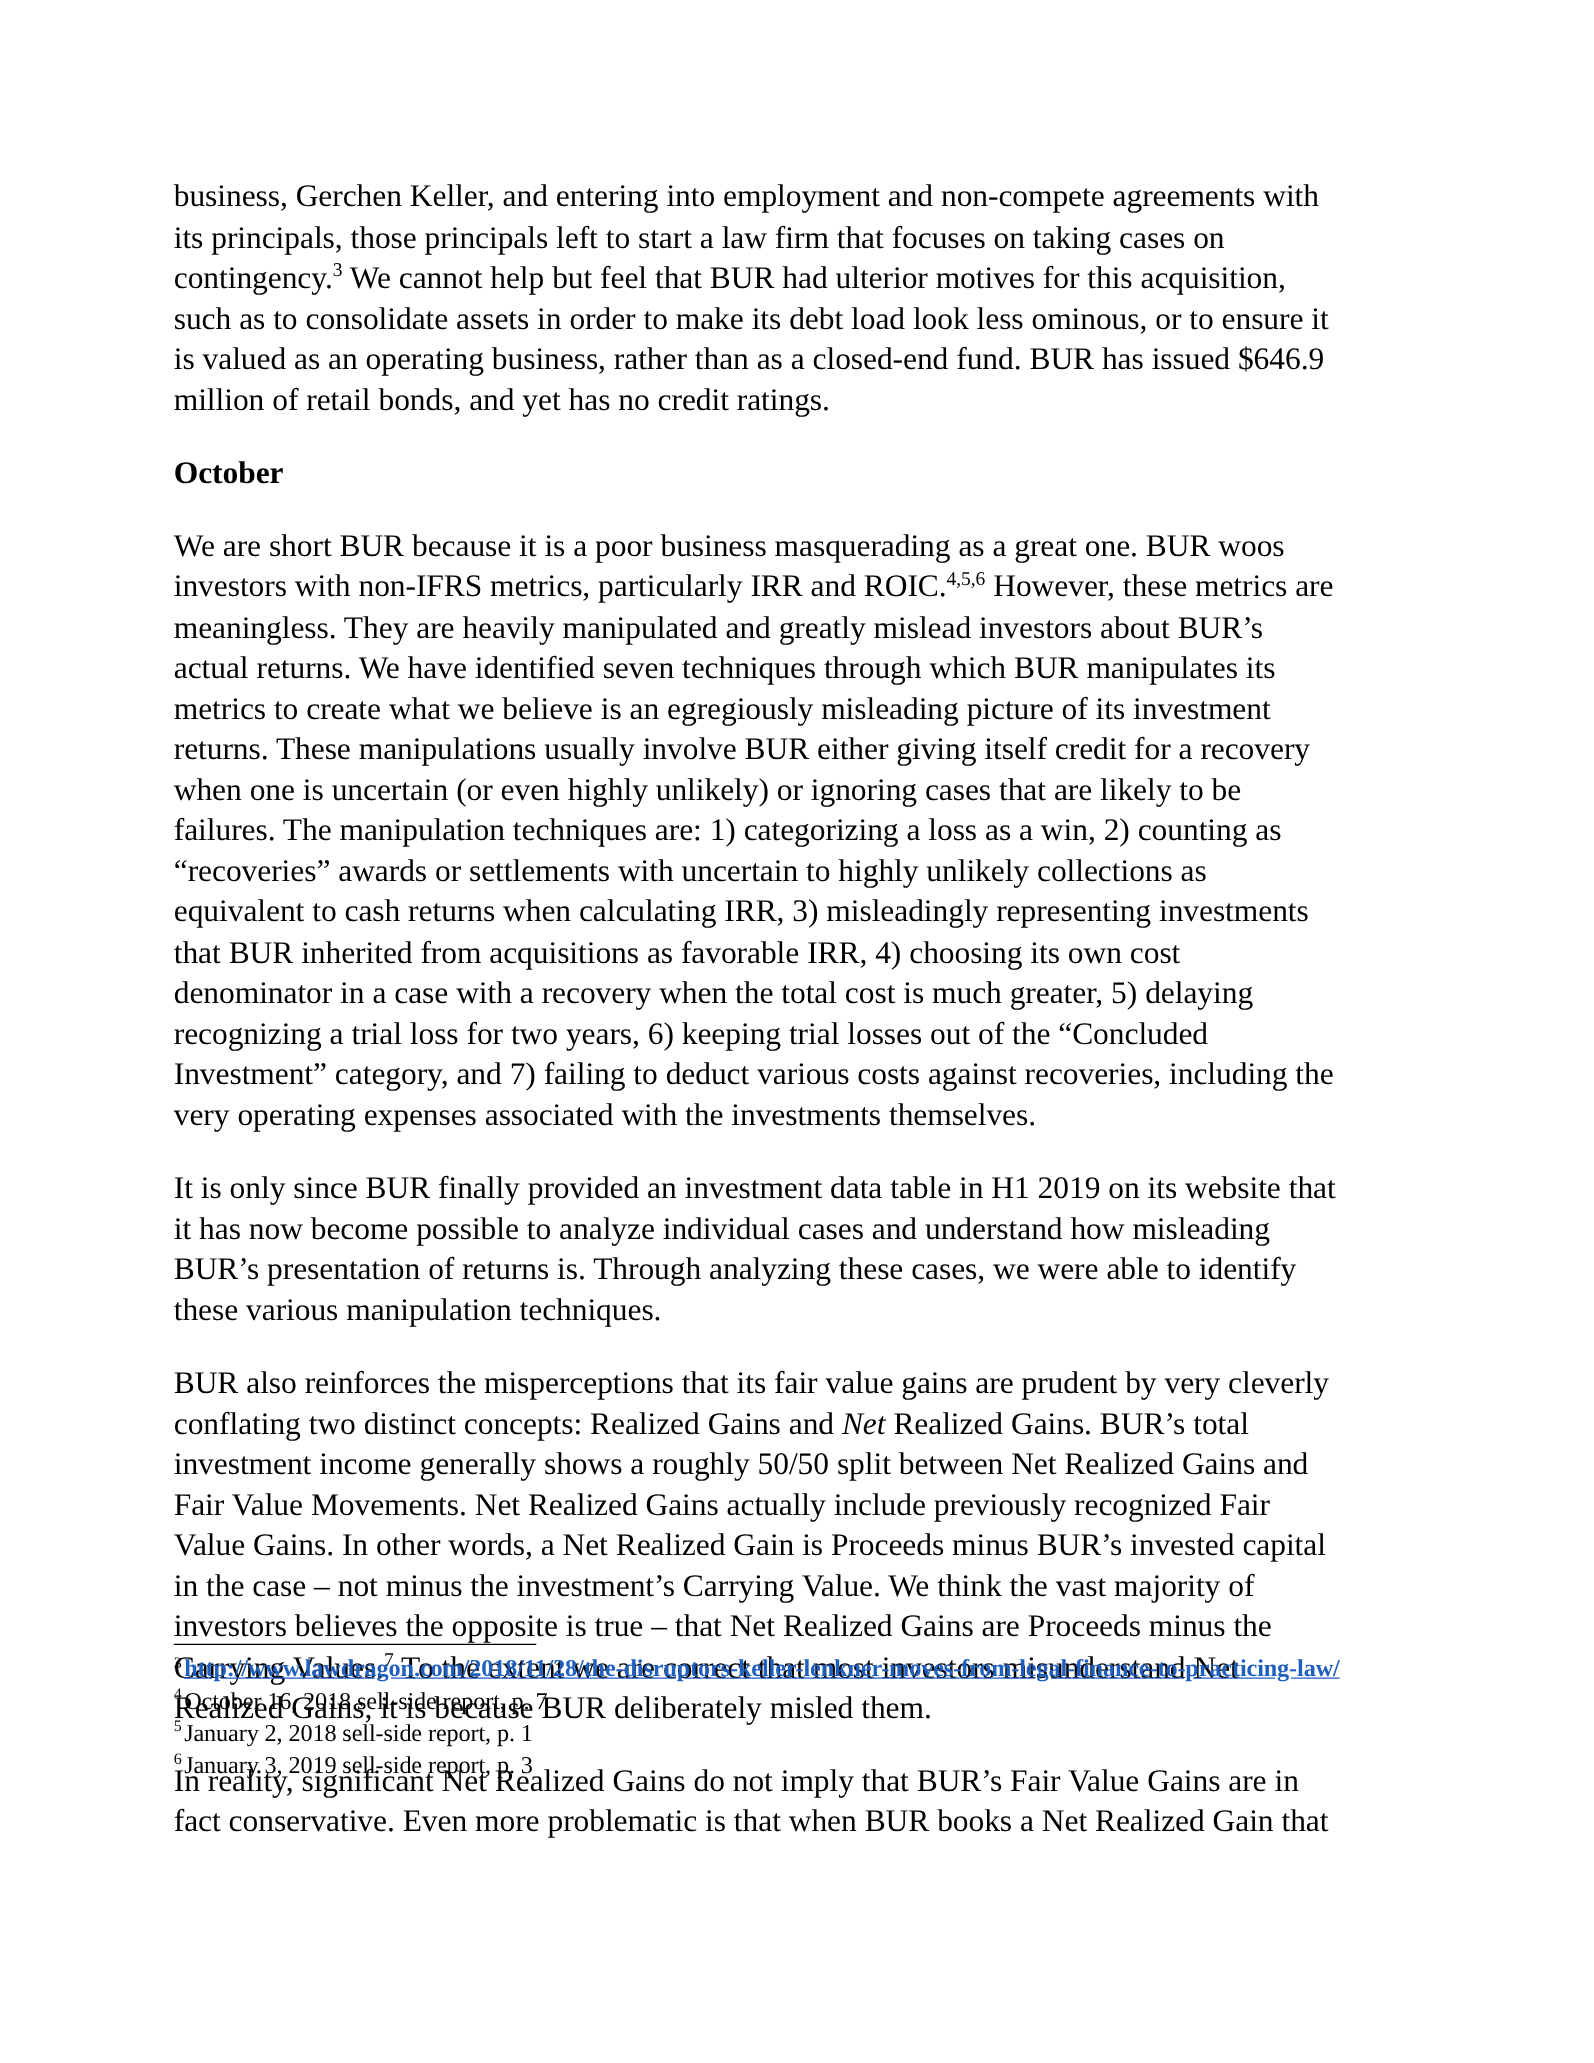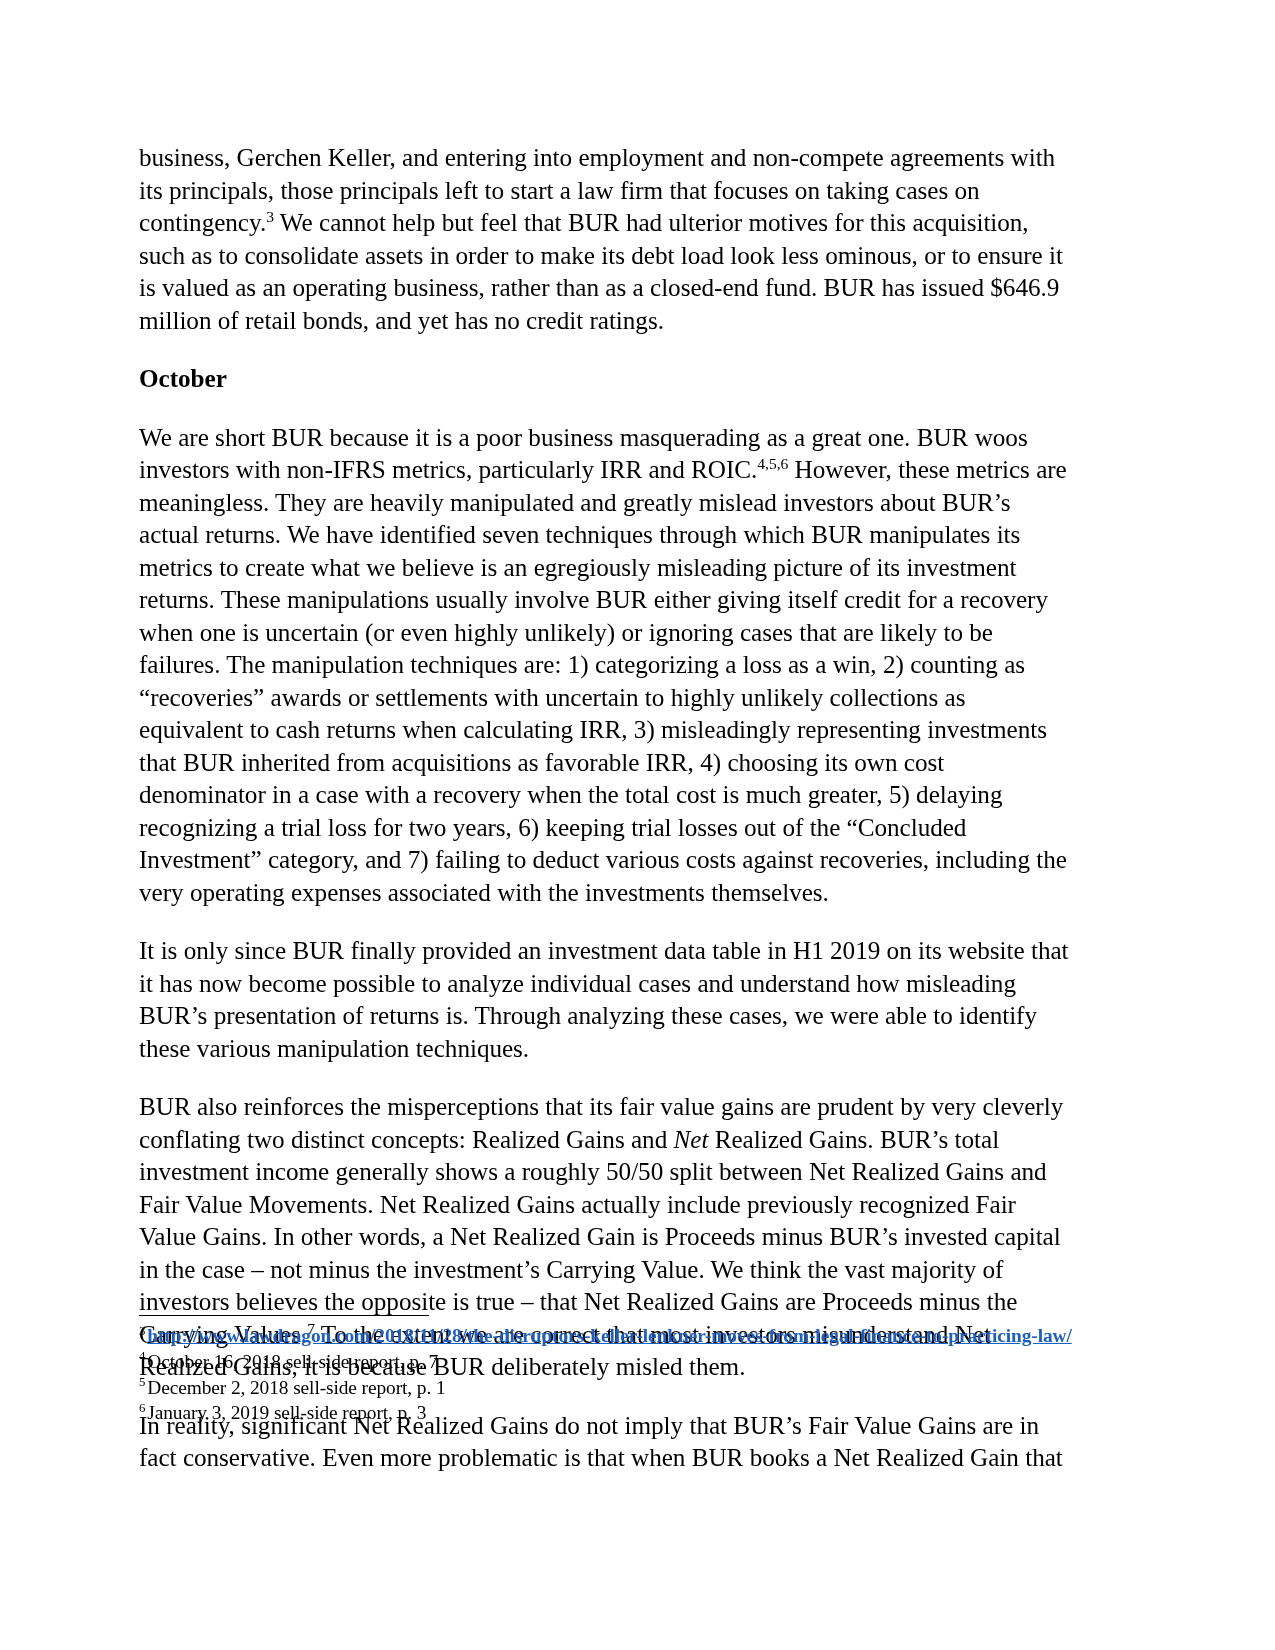--- a/index.html
+++ b/index.html
@@ -115,21 +115,21 @@
 
   </div>
 
   <div class="footnote-area">
     <hr class="footnote-rule">
 
     <p class="footnote"><sup>3</sup><a class="fn-link" href="#">http://www.lawdragon.com/2018/11/28/the-disruptors-keller-lenkner-moves-from-legal-finance-to-practicing-law/</a></p>
 
     <p class="footnote"><sup>4</sup><span>October 16, 2018 sell-side report, p. 7</span></p>
 
-    <p class="footnote"><sup>5</sup><span>December 2, 2018 sell-side report, p. 1</span></p>
+    <p class="footnote"><sup>5</sup><span>January 2, 2018 sell-side report, p. 1</span></p>
 
     <p class="footnote"><sup>6</sup><span>January 3, 2019 sell-side report, p. 3</span></p>
 
   </div>
 
   <div class="page-footer">
     <span>Page 4 of 25</span>
   </div>
 
 </div>

